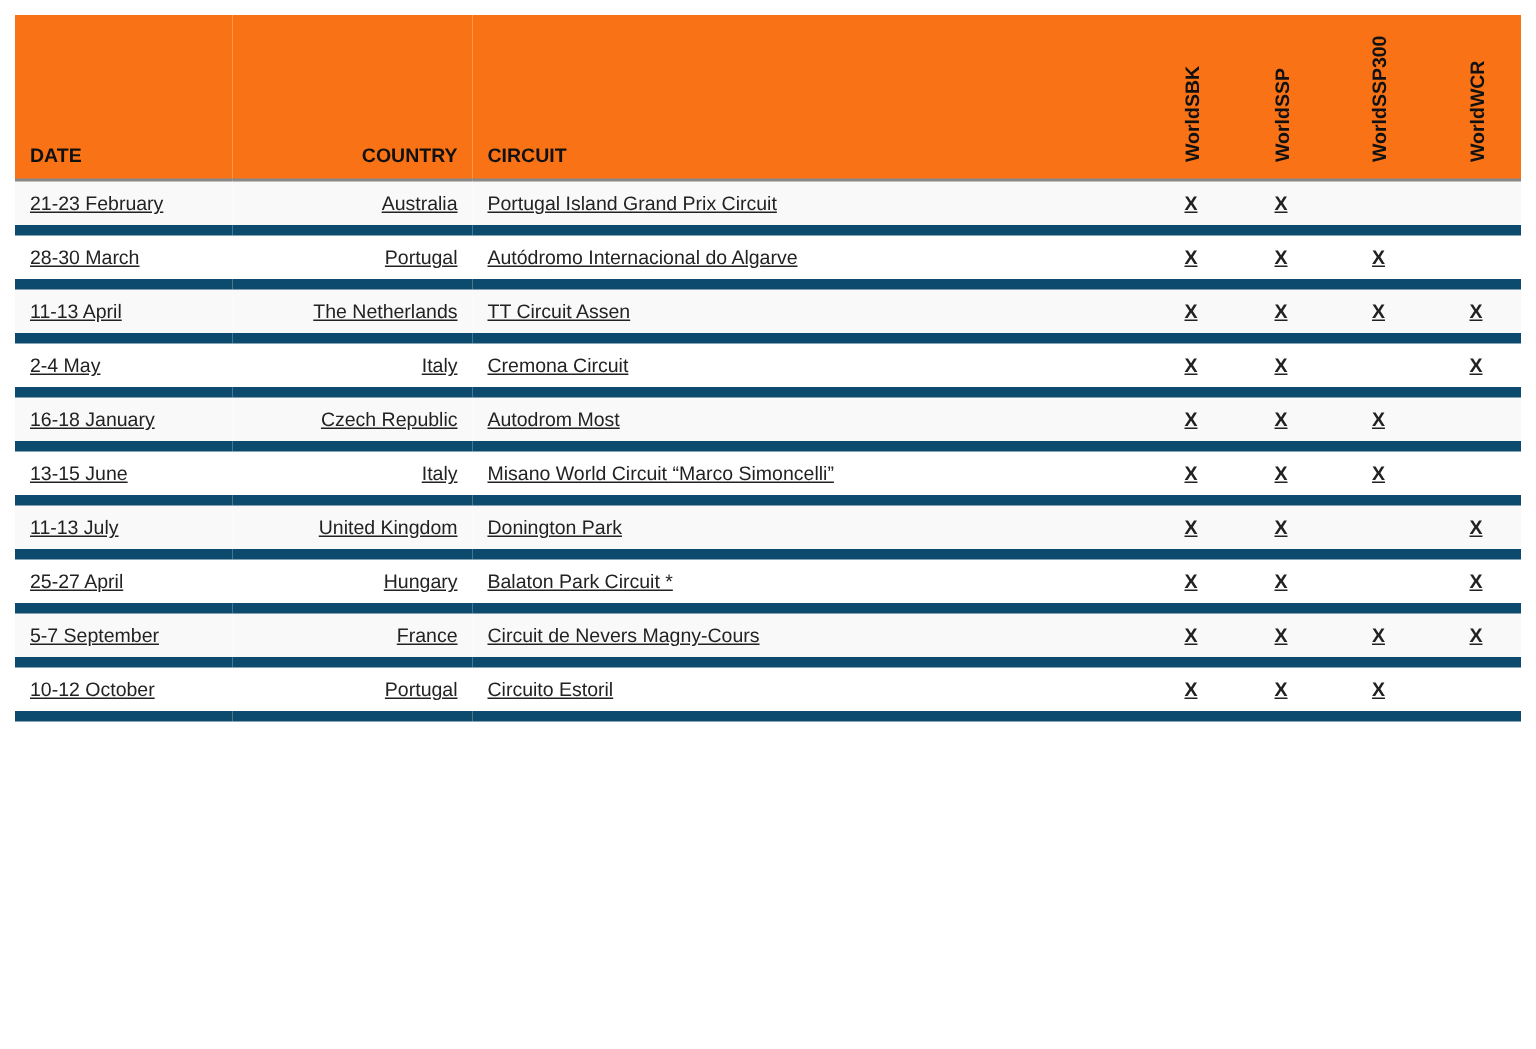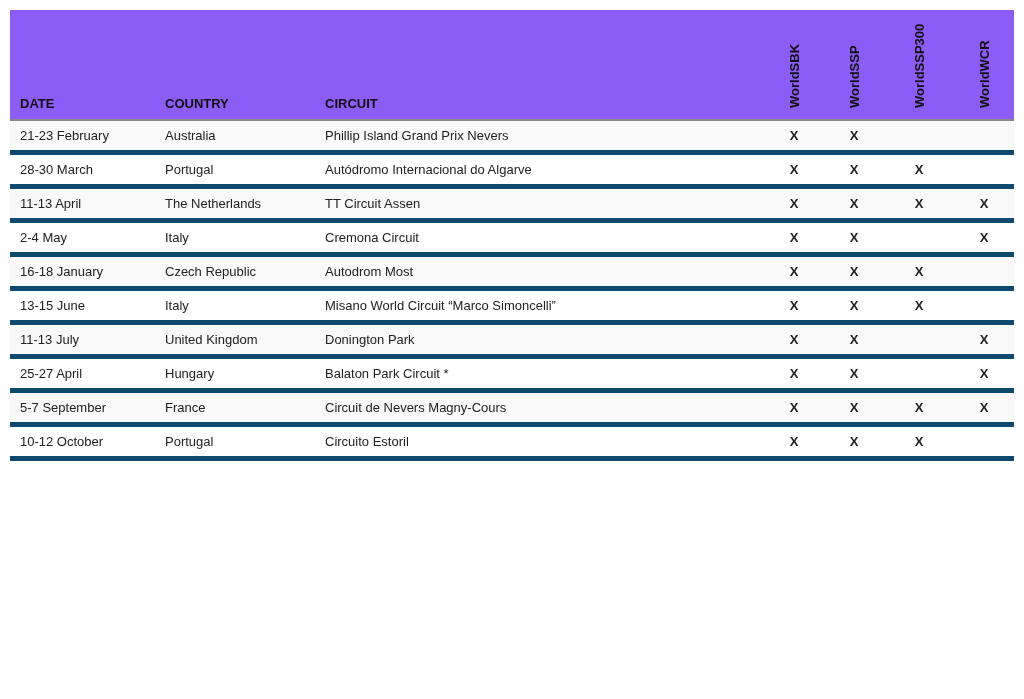--- a/index.html
+++ b/index.html
@@ -11,21 +11,21 @@
     }
     .table-wrapper {
       width: 1024px;
       padding: 10px 10px 20px 10px;
     }
     table {
       width: 100%;
       border-collapse: collapse;
     }
     thead tr {
-      background: #8b5cf6;
+      background: #f97316;
       margin-left: 33px;
     }
     thead th {
       padding: 8px 10px;
       font-weight: bold;
       text-align: left;
       vertical-align: bottom;
       color: #111;
       font-size: 13px;
       border-bottom: 2px solid #888;
@@ -41,37 +41,38 @@
       display: inline-block;
       writing-mode: vertical-rl;
       transform: rotate(180deg);
       font-weight: bold;
       font-size: 13px;
       height: 90px;
       text-align: left;
     }
     tbody tr {
       background: #fff;
-      border-bottom: 5px solid #0c4a6e;
+      border-bottom: 7px solid #0c4a6e;
+      text-decoration: underline;
     }
     tbody tr:nth-child(odd) {
       background: #f9f9f9;
     }
     tbody td {
       padding: 7px 10px;
       vertical-align: middle;
       color: #222;
     }
     tbody td.center {
       text-align: center;
       font-weight: bold;
       color: #222;
     }
     .col-date { width: 145px; }
-    .col-country { width: 160px; }
+    .col-country { width: 160px; text-align: right; }
     .col-circuit { width: auto; }
     .col-sbk { width: 60px; }
     .col-ssp { width: 60px; }
     .col-ssp300 { width: 70px; }
     .col-wcr { width: 60px; }
   </style>
 </head>
 <body>
 
 <div class="table-wrapper">
@@ -92,21 +93,21 @@
         </th>
         <th class="col-wcr rotated">
           <span class="rotate-wrap">WorldWCR</span>
         </th>
       </tr>
     </thead>
     <tbody id="table-body">
     <tr>
           <td class="col-date">21-23 February</td>
           <td class="col-country">Australia</td>
-          <td class="col-circuit">Phillip Island Grand Prix Nevers</td>
+          <td class="col-circuit">Portugal Island Grand Prix Circuit</td>
           <td class="col-sbk center">X</td>
           <td class="col-ssp center">X</td>
           <td class="col-ssp300 center"></td>
           <td class="col-wcr center"></td>
         </tr>
         <tr>
           <td class="col-date">28-30 March</td>
           <td class="col-country">Portugal</td>
           <td class="col-circuit">Autódromo Internacional do Algarve</td>
           <td class="col-sbk center">X</td>

